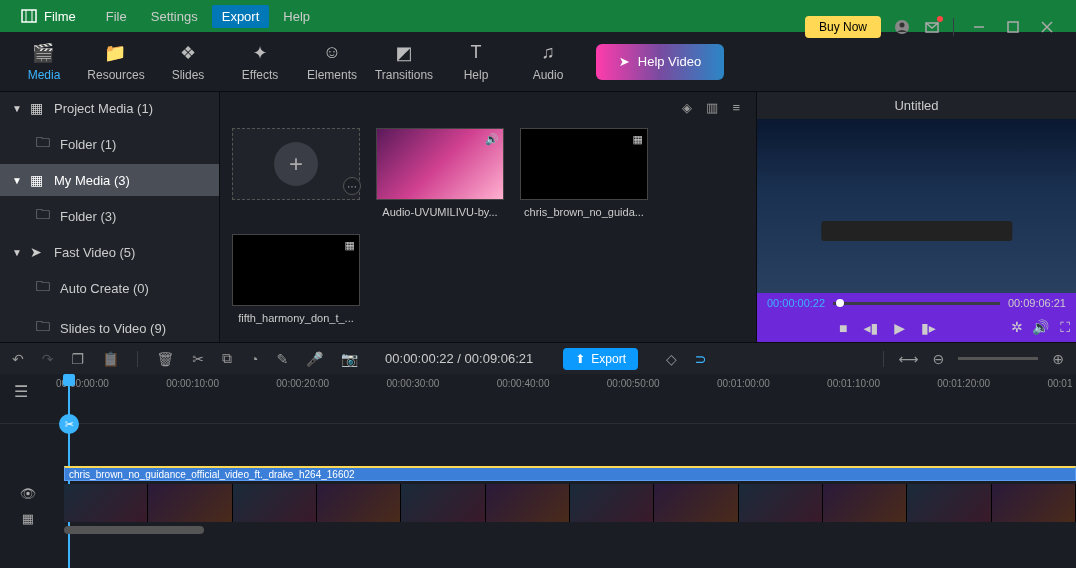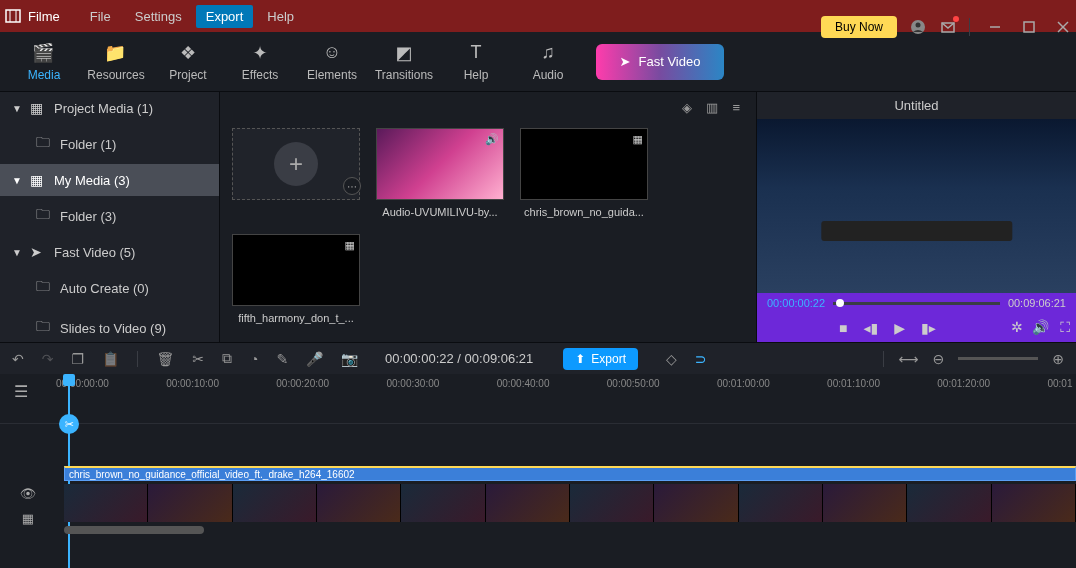--- a/index.html
+++ b/index.html
@@ -1,19 +1,19 @@
 <!DOCTYPE html>
 <html><head>
 <meta charset="utf-8">
 <style>
 * { margin: 0; padding: 0; box-sizing: border-box; font-family: -apple-system, BlinkMacSystemFont, "Segoe UI", Arial, sans-serif; }
 body { background: #1a1d23; color: #d0d0d0; width: 1076px; height: 568px; overflow: hidden; font-size: 13px; }
 
 
-.titlebar { height: 32px; background: #7f1d1d; display: flex; align-items: center; padding: 0 4px; }
+.titlebar { height: 32px; background: #15803d; display: flex; align-items: center; padding: 0 20px; }
 .app-logo { display: flex; align-items: center; gap: 6px; margin-right: 20px; }
 .logo-icon { width: 18px; height: 18px; display: inline-flex; align-items: center; justify-content: center; color: #fff; font-weight: bold; font-size: 12px; }
 .app-name { color: #fff; font-weight: 500; }
 .menu-items { display: flex; gap: 4px; }
 .menu-item { padding: 4px 10px; color: #ccc; cursor: pointer; border-radius: 2px; text-align: center; }
 .menu-item.active { background: #0078b8; color: #fff; }
 .titlebar-right { margin-left: auto; display: flex; align-items: center; gap: 12px; margin-top: 22px; }
 .buy-btn { background: #ffd955; color: #000; padding: 4px 14px; border-radius: 4px; font-size: 12px; font-weight: 500; cursor: pointer; }
 .title-icon { width: 18px; height: 18px; color: #aaa; cursor: pointer; display: inline-flex; align-items: center; justify-content: center; }
 .title-divider { width: 1px; height: 18px; background: #3a3d44; }
@@ -154,21 +154,21 @@
   <div class="tool-btn active">
       <span class="tool-icon">🎬</span>
       <span class="tool-label">Media</span>
     </div>
   <div class="tool-btn">
       <span class="tool-icon">📁</span>
       <span class="tool-label">Resources</span>
     </div>
   <div class="tool-btn">
       <span class="tool-icon">❖</span>
-      <span class="tool-label">Project</span>
+      <span class="tool-label">Slides</span>
     </div>
   <div class="tool-btn">
       <span class="tool-icon">✦</span>
       <span class="tool-label">Effects</span>
     </div>
   <div class="tool-btn">
       <span class="tool-icon">☺</span>
       <span class="tool-label">Elements</span>
     </div>
   <div class="tool-btn">
@@ -178,21 +178,21 @@
   <div class="tool-btn">
       <span class="tool-icon">T</span>
       <span class="tool-label">Help</span>
     </div>
   <div class="tool-btn">
       <span class="tool-icon">♫</span>
       <span class="tool-label">Audio</span>
     </div>
   <div class="fast-video-btn">
       <span>➤</span>
-      <span>Fast Video</span>
+      <span>Help Video</span>
     </div>
 </div>
 
 <div class="main">
   <div class="sidebar">
     <div class="tree-item">
         <span class="tree-arrow">▼</span>
         <span class="tree-icon">▦</span>
         <span>Project Media (1)</span>
       </div>

